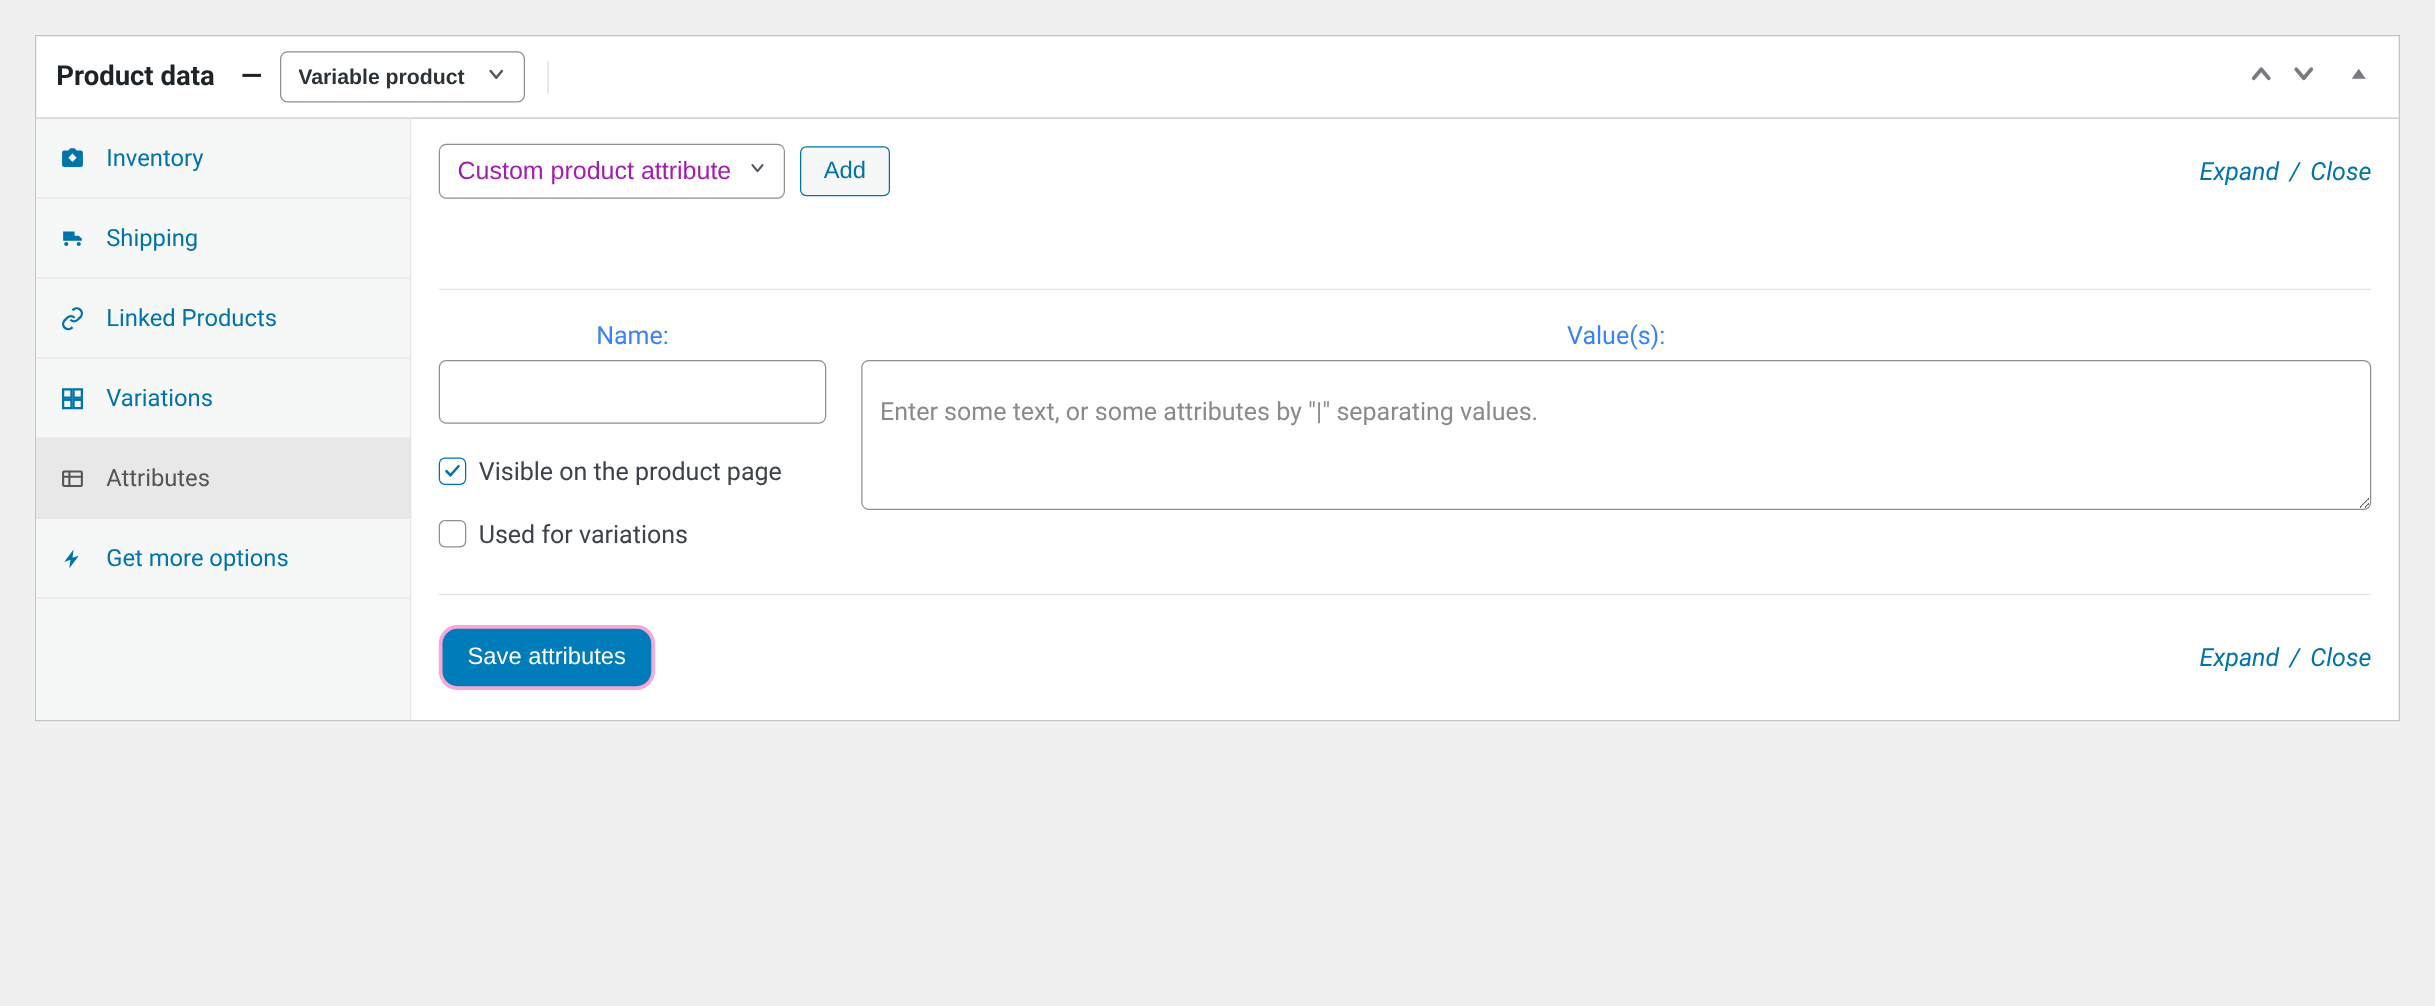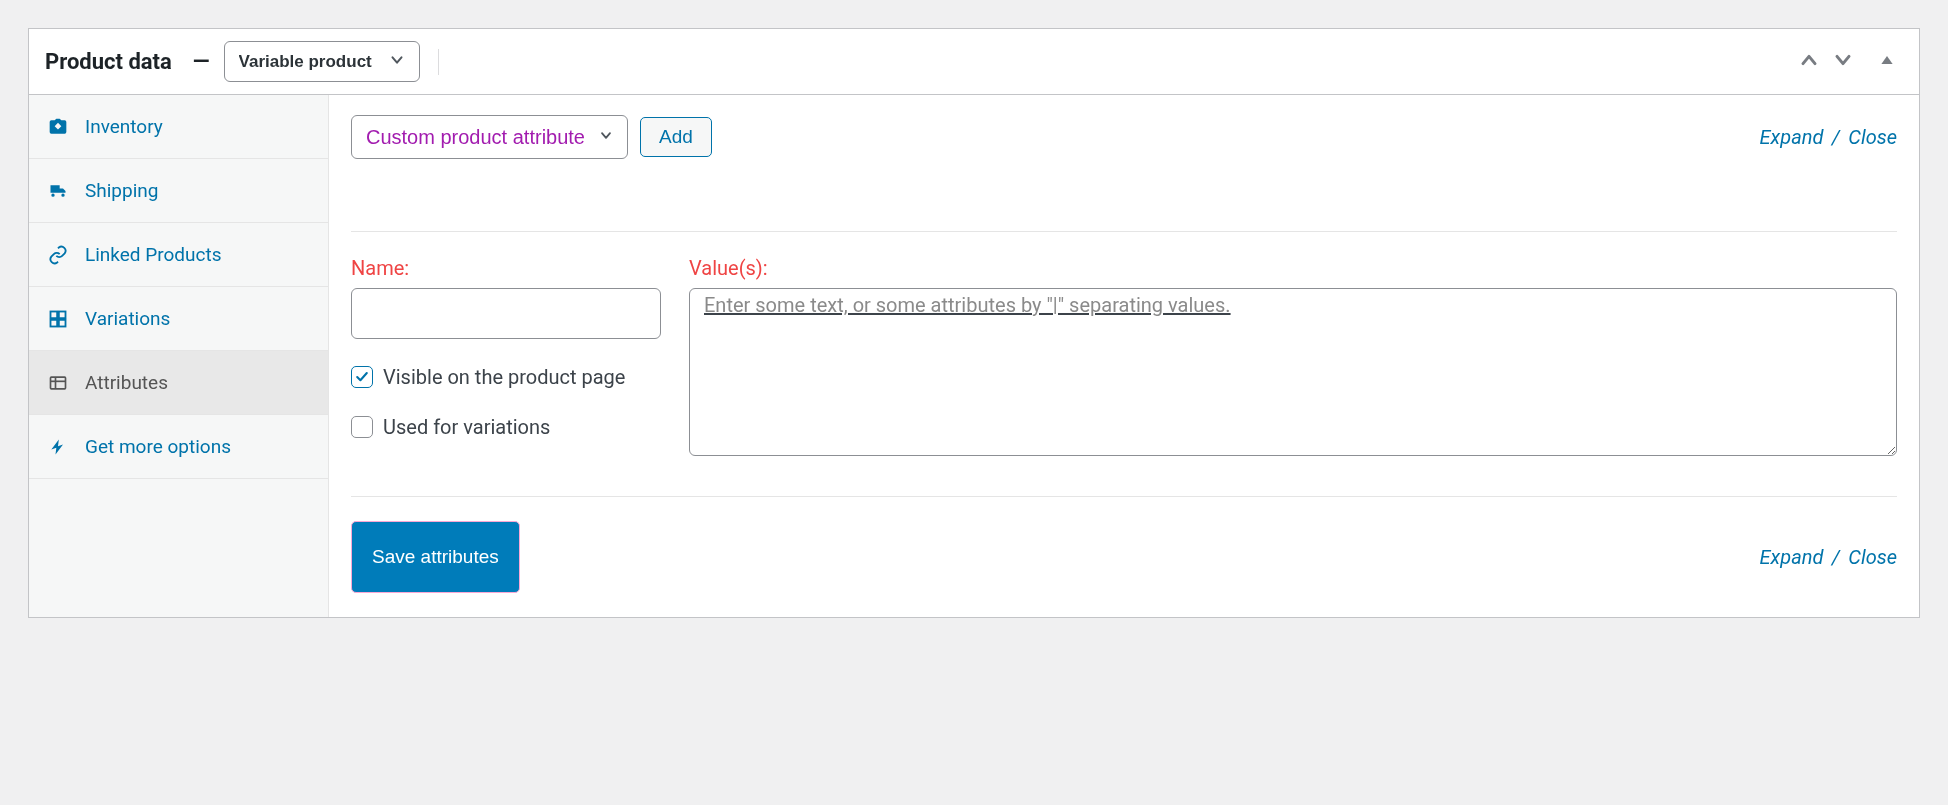--- a/index.html
+++ b/index.html
@@ -110,55 +110,54 @@
     .link-sep { color: #0073aa; font-style: italic; margin: 0 4px; font-size: 20px; }
     .attr-block {
       border-top: 1px solid #e5e5e5;
       padding: 24px 0 0 0;
       margin-top: 52px;
       display: flex;
       gap: 28px;
     }
     .col-left { width: 310px; }
     .col-right { flex: 1; }
-    .field-label { font-size: 20px; color: #ef4444; margin-bottom: 8px; display:block;}
+    .field-label { font-size: 20px; color: #3b82f6; margin-bottom: 8px; display:block;text-align:center;}
     .text-input {
       width: 100%;
       border: 1px solid #8c8f94;
       border-radius: 6px;
       padding: 14px 12px;
       font-size: 18px;
     }
     .textarea {
       width: 100%;
-      height: 168px;
+      height: 120px;
       border: 1px solid #8c8f94;
       border-radius: 6px;
-      padding: 4px 14px;
+      padding: 28px 14px;
       font-size: 20px;
       color: #3c434a;
       resize: both;
       font-family: inherit;
-      text-decoration: underline;
     }
     .textarea::placeholder { color: #8a8a8a; }
     .check-row { display:flex; align-items:center; gap: 10px; margin-top: 26px; font-size: 20px; color:#3c434a;}
     .checkbox {
       width: 22px; height: 22px; border: 1.5px solid #0073aa; border-radius: 5px;
       display:flex; align-items:center; justify-content:center; cursor:pointer;
       background:#fff;
     }
     .checkbox.unchecked { border-color:#8c8f94;}
     .footer-row {
       display:flex; align-items:center; padding: 24px 0 4px 0; margin-top: 36px;
       border-top: 1px solid #e5e5e5;
     }
     .btn-primary {
-      background:#007cba; color:#fff; border:1px solid #f9a8d4; border-radius:5px;
-      padding: 24px 20px; font-size: 19px; cursor:pointer;
+      background:#007cba; color:#fff; border:3px solid #f9a8d4; border-radius:15px;
+      padding: 12px 20px; font-size: 19px; cursor:pointer;
     }
     .footer-row .toolbar-spacer{flex:1;}
   </style>
 </head>
 <body>
 
 <div class="panel">
   <div class="panel-header">
     <span class="panel-title">Product data</span>
     <span class="panel-title-sep">—</span>

